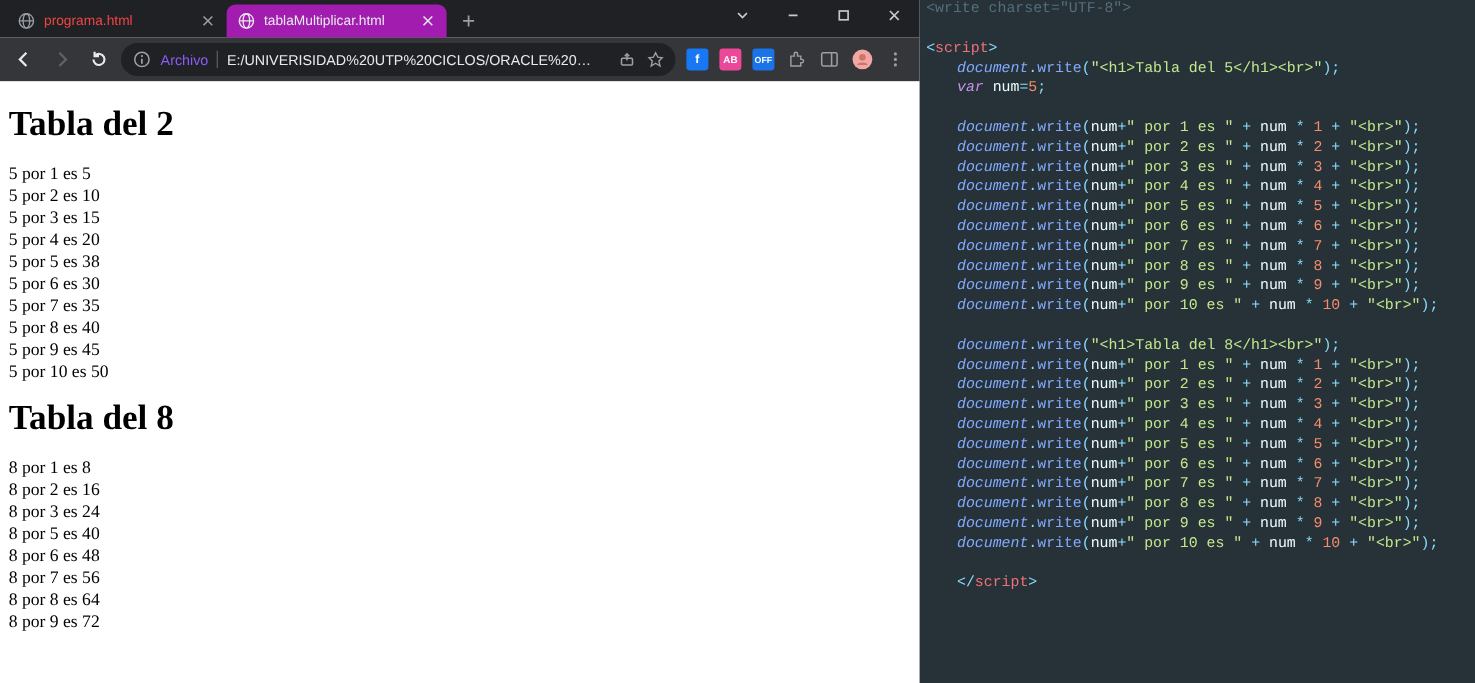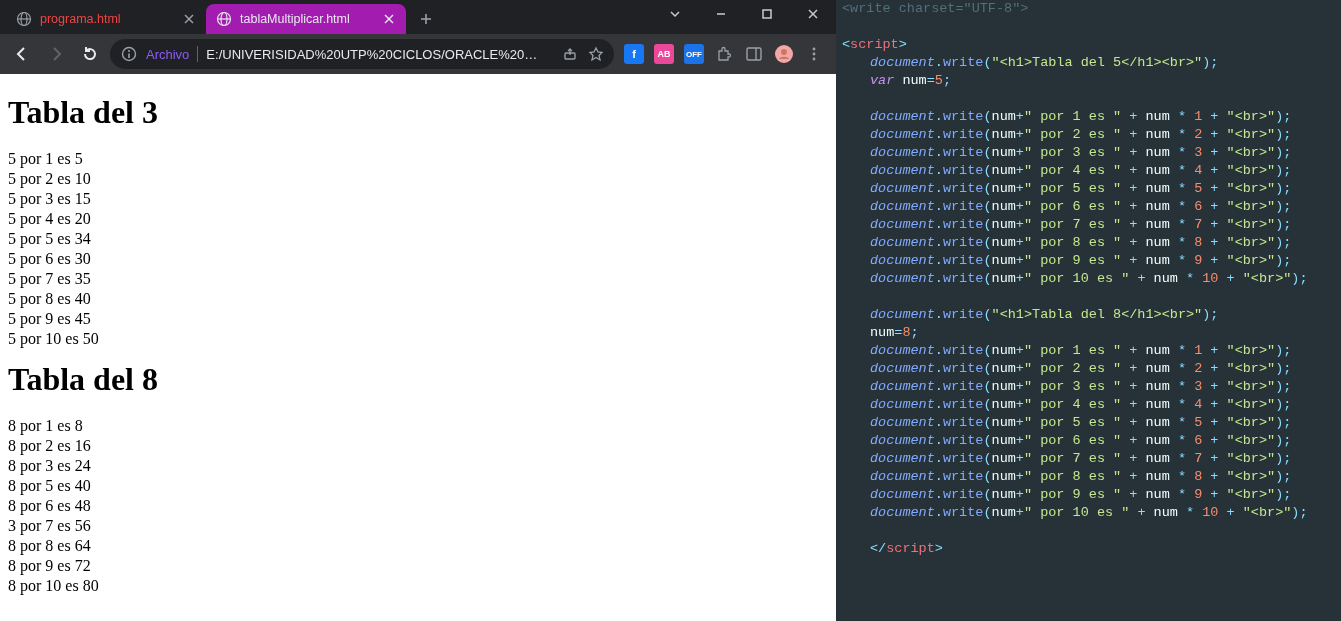--- a/index.html
+++ b/index.html
@@ -284,44 +284,43 @@
         <svg width="16" height="16" viewBox="0 0 16 16">
             <circle cx="8" cy="3" r="1.4" fill="#9aa0a6"></circle>
             <circle cx="8" cy="8" r="1.4" fill="#9aa0a6"></circle>
             <circle cx="8" cy="13" r="1.4" fill="#9aa0a6"></circle>
           </svg>
       </div>
     </div>
   </div>
 
   <div class="page">
-    <h1>Tabla del 3</h1>
+    <h1>Tabla del 2</h1>
     <div id="lines5">
         <div class="line">5 por 1 es 5</div>
         <div class="line">5 por 2 es 10</div>
         <div class="line">5 por 3 es 15</div>
         <div class="line">5 por 4 es 20</div>
-        <div class="line">5 por 5 es 34</div>
+        <div class="line">5 por 5 es 38</div>
         <div class="line">5 por 6 es 30</div>
         <div class="line">5 por 7 es 35</div>
         <div class="line">5 por 8 es 40</div>
         <div class="line">5 por 9 es 45</div>
         <div class="line">5 por 10 es 50</div>
       </div>
     <h1>Tabla del 8</h1>
     <div id="lines8">
         <div class="line">8 por 1 es 8</div>
         <div class="line">8 por 2 es 16</div>
         <div class="line">8 por 3 es 24</div>
         <div class="line">8 por 5 es 40</div>
         <div class="line">8 por 6 es 48</div>
-        <div class="line">3 por 7 es 56</div>
+        <div class="line">8 por 7 es 56</div>
         <div class="line">8 por 8 es 64</div>
         <div class="line">8 por 9 es 72</div>
-        <div class="line">8 por 10 es 80</div>
       </div>
   </div>
 </div>
 
 <div class="right-pane" id="code">
     <div class="code-line"><span class="c-gray">&lt;</span><span class="c-gray">write</span><span class="c-gray"> charset</span><span class="c-gray">=</span><span class="c-gray">"UTF-8"</span><span class="c-gray">&gt;</span></div>
     <div class="code-line">&nbsp;</div>
     <div class="code-line"><span class="c-punct">&lt;</span><span class="c-tag">script</span><span class="c-punct">&gt;</span></div>
     <div class="code-line indent2"><span class="c-obj">document</span><span class="c-punct">.</span><span class="c-method">write</span><span class="c-paren">(</span><span class="c-str">"&lt;h1&gt;Tabla del 5&lt;/h1&gt;&lt;br&gt;"</span><span class="c-paren">)</span><span class="c-punct">;</span></div>
     <div class="code-line indent2"><span class="c-keyword">var</span> <span class="c-var">num</span><span class="c-op">=</span><span class="c-num">5</span><span class="c-punct">;</span></div>
@@ -331,21 +330,20 @@
     <div class="code-line indent2"><span class="c-obj">document</span><span class="c-punct">.</span><span class="c-method">write</span><span class="c-paren">(</span><span class="c-var">num</span><span class="c-op">+</span><span class="c-str">" por 3 es "</span><span class="c-op"> + </span><span class="c-var">num</span><span class="c-op"> * </span><span class="c-num">3</span><span class="c-op"> + </span><span class="c-str">"&lt;br&gt;"</span><span class="c-paren">)</span><span class="c-punct">;</span></div>
     <div class="code-line indent2"><span class="c-obj">document</span><span class="c-punct">.</span><span class="c-method">write</span><span class="c-paren">(</span><span class="c-var">num</span><span class="c-op">+</span><span class="c-str">" por 4 es "</span><span class="c-op"> + </span><span class="c-var">num</span><span class="c-op"> * </span><span class="c-num">4</span><span class="c-op"> + </span><span class="c-str">"&lt;br&gt;"</span><span class="c-paren">)</span><span class="c-punct">;</span></div>
     <div class="code-line indent2"><span class="c-obj">document</span><span class="c-punct">.</span><span class="c-method">write</span><span class="c-paren">(</span><span class="c-var">num</span><span class="c-op">+</span><span class="c-str">" por 5 es "</span><span class="c-op"> + </span><span class="c-var">num</span><span class="c-op"> * </span><span class="c-num">5</span><span class="c-op"> + </span><span class="c-str">"&lt;br&gt;"</span><span class="c-paren">)</span><span class="c-punct">;</span></div>
     <div class="code-line indent2"><span class="c-obj">document</span><span class="c-punct">.</span><span class="c-method">write</span><span class="c-paren">(</span><span class="c-var">num</span><span class="c-op">+</span><span class="c-str">" por 6 es "</span><span class="c-op"> + </span><span class="c-var">num</span><span class="c-op"> * </span><span class="c-num">6</span><span class="c-op"> + </span><span class="c-str">"&lt;br&gt;"</span><span class="c-paren">)</span><span class="c-punct">;</span></div>
     <div class="code-line indent2"><span class="c-obj">document</span><span class="c-punct">.</span><span class="c-method">write</span><span class="c-paren">(</span><span class="c-var">num</span><span class="c-op">+</span><span class="c-str">" por 7 es "</span><span class="c-op"> + </span><span class="c-var">num</span><span class="c-op"> * </span><span class="c-num">7</span><span class="c-op"> + </span><span class="c-str">"&lt;br&gt;"</span><span class="c-paren">)</span><span class="c-punct">;</span></div>
     <div class="code-line indent2"><span class="c-obj">document</span><span class="c-punct">.</span><span class="c-method">write</span><span class="c-paren">(</span><span class="c-var">num</span><span class="c-op">+</span><span class="c-str">" por 8 es "</span><span class="c-op"> + </span><span class="c-var">num</span><span class="c-op"> * </span><span class="c-num">8</span><span class="c-op"> + </span><span class="c-str">"&lt;br&gt;"</span><span class="c-paren">)</span><span class="c-punct">;</span></div>
     <div class="code-line indent2"><span class="c-obj">document</span><span class="c-punct">.</span><span class="c-method">write</span><span class="c-paren">(</span><span class="c-var">num</span><span class="c-op">+</span><span class="c-str">" por 9 es "</span><span class="c-op"> + </span><span class="c-var">num</span><span class="c-op"> * </span><span class="c-num">9</span><span class="c-op"> + </span><span class="c-str">"&lt;br&gt;"</span><span class="c-paren">)</span><span class="c-punct">;</span></div>
     <div class="code-line indent2"><span class="c-obj">document</span><span class="c-punct">.</span><span class="c-method">write</span><span class="c-paren">(</span><span class="c-var">num</span><span class="c-op">+</span><span class="c-str">" por 10 es "</span><span class="c-op"> + </span><span class="c-var">num</span><span class="c-op"> * </span><span class="c-num">10</span><span class="c-op"> + </span><span class="c-str">"&lt;br&gt;"</span><span class="c-paren">)</span><span class="c-punct">;</span></div>
     <div class="code-line">&nbsp;</div>
     <div class="code-line indent2"><span class="c-obj">document</span><span class="c-punct">.</span><span class="c-method">write</span><span class="c-paren">(</span><span class="c-str">"&lt;h1&gt;Tabla del 8&lt;/h1&gt;&lt;br&gt;"</span><span class="c-paren">)</span><span class="c-punct">;</span></div>
-    <div class="code-line indent2"><span class="c-var">num</span><span class="c-op">=</span><span class="c-num">8</span><span class="c-punct">;</span></div>
     <div class="code-line indent2"><span class="c-obj">document</span><span class="c-punct">.</span><span class="c-method">write</span><span class="c-paren">(</span><span class="c-var">num</span><span class="c-op">+</span><span class="c-str">" por 1 es "</span><span class="c-op"> + </span><span class="c-var">num</span><span class="c-op"> * </span><span class="c-num">1</span><span class="c-op"> + </span><span class="c-str">"&lt;br&gt;"</span><span class="c-paren">)</span><span class="c-punct">;</span></div>
     <div class="code-line indent2"><span class="c-obj">document</span><span class="c-punct">.</span><span class="c-method">write</span><span class="c-paren">(</span><span class="c-var">num</span><span class="c-op">+</span><span class="c-str">" por 2 es "</span><span class="c-op"> + </span><span class="c-var">num</span><span class="c-op"> * </span><span class="c-num">2</span><span class="c-op"> + </span><span class="c-str">"&lt;br&gt;"</span><span class="c-paren">)</span><span class="c-punct">;</span></div>
     <div class="code-line indent2"><span class="c-obj">document</span><span class="c-punct">.</span><span class="c-method">write</span><span class="c-paren">(</span><span class="c-var">num</span><span class="c-op">+</span><span class="c-str">" por 3 es "</span><span class="c-op"> + </span><span class="c-var">num</span><span class="c-op"> * </span><span class="c-num">3</span><span class="c-op"> + </span><span class="c-str">"&lt;br&gt;"</span><span class="c-paren">)</span><span class="c-punct">;</span></div>
     <div class="code-line indent2"><span class="c-obj">document</span><span class="c-punct">.</span><span class="c-method">write</span><span class="c-paren">(</span><span class="c-var">num</span><span class="c-op">+</span><span class="c-str">" por 4 es "</span><span class="c-op"> + </span><span class="c-var">num</span><span class="c-op"> * </span><span class="c-num">4</span><span class="c-op"> + </span><span class="c-str">"&lt;br&gt;"</span><span class="c-paren">)</span><span class="c-punct">;</span></div>
     <div class="code-line indent2"><span class="c-obj">document</span><span class="c-punct">.</span><span class="c-method">write</span><span class="c-paren">(</span><span class="c-var">num</span><span class="c-op">+</span><span class="c-str">" por 5 es "</span><span class="c-op"> + </span><span class="c-var">num</span><span class="c-op"> * </span><span class="c-num">5</span><span class="c-op"> + </span><span class="c-str">"&lt;br&gt;"</span><span class="c-paren">)</span><span class="c-punct">;</span></div>
     <div class="code-line indent2"><span class="c-obj">document</span><span class="c-punct">.</span><span class="c-method">write</span><span class="c-paren">(</span><span class="c-var">num</span><span class="c-op">+</span><span class="c-str">" por 6 es "</span><span class="c-op"> + </span><span class="c-var">num</span><span class="c-op"> * </span><span class="c-num">6</span><span class="c-op"> + </span><span class="c-str">"&lt;br&gt;"</span><span class="c-paren">)</span><span class="c-punct">;</span></div>
     <div class="code-line indent2"><span class="c-obj">document</span><span class="c-punct">.</span><span class="c-method">write</span><span class="c-paren">(</span><span class="c-var">num</span><span class="c-op">+</span><span class="c-str">" por 7 es "</span><span class="c-op"> + </span><span class="c-var">num</span><span class="c-op"> * </span><span class="c-num">7</span><span class="c-op"> + </span><span class="c-str">"&lt;br&gt;"</span><span class="c-paren">)</span><span class="c-punct">;</span></div>
     <div class="code-line indent2"><span class="c-obj">document</span><span class="c-punct">.</span><span class="c-method">write</span><span class="c-paren">(</span><span class="c-var">num</span><span class="c-op">+</span><span class="c-str">" por 8 es "</span><span class="c-op"> + </span><span class="c-var">num</span><span class="c-op"> * </span><span class="c-num">8</span><span class="c-op"> + </span><span class="c-str">"&lt;br&gt;"</span><span class="c-paren">)</span><span class="c-punct">;</span></div>
     <div class="code-line indent2"><span class="c-obj">document</span><span class="c-punct">.</span><span class="c-method">write</span><span class="c-paren">(</span><span class="c-var">num</span><span class="c-op">+</span><span class="c-str">" por 9 es "</span><span class="c-op"> + </span><span class="c-var">num</span><span class="c-op"> * </span><span class="c-num">9</span><span class="c-op"> + </span><span class="c-str">"&lt;br&gt;"</span><span class="c-paren">)</span><span class="c-punct">;</span></div>
     <div class="code-line indent2"><span class="c-obj">document</span><span class="c-punct">.</span><span class="c-method">write</span><span class="c-paren">(</span><span class="c-var">num</span><span class="c-op">+</span><span class="c-str">" por 10 es "</span><span class="c-op"> + </span><span class="c-var">num</span><span class="c-op"> * </span><span class="c-num">10</span><span class="c-op"> + </span><span class="c-str">"&lt;br&gt;"</span><span class="c-paren">)</span><span class="c-punct">;</span></div>

